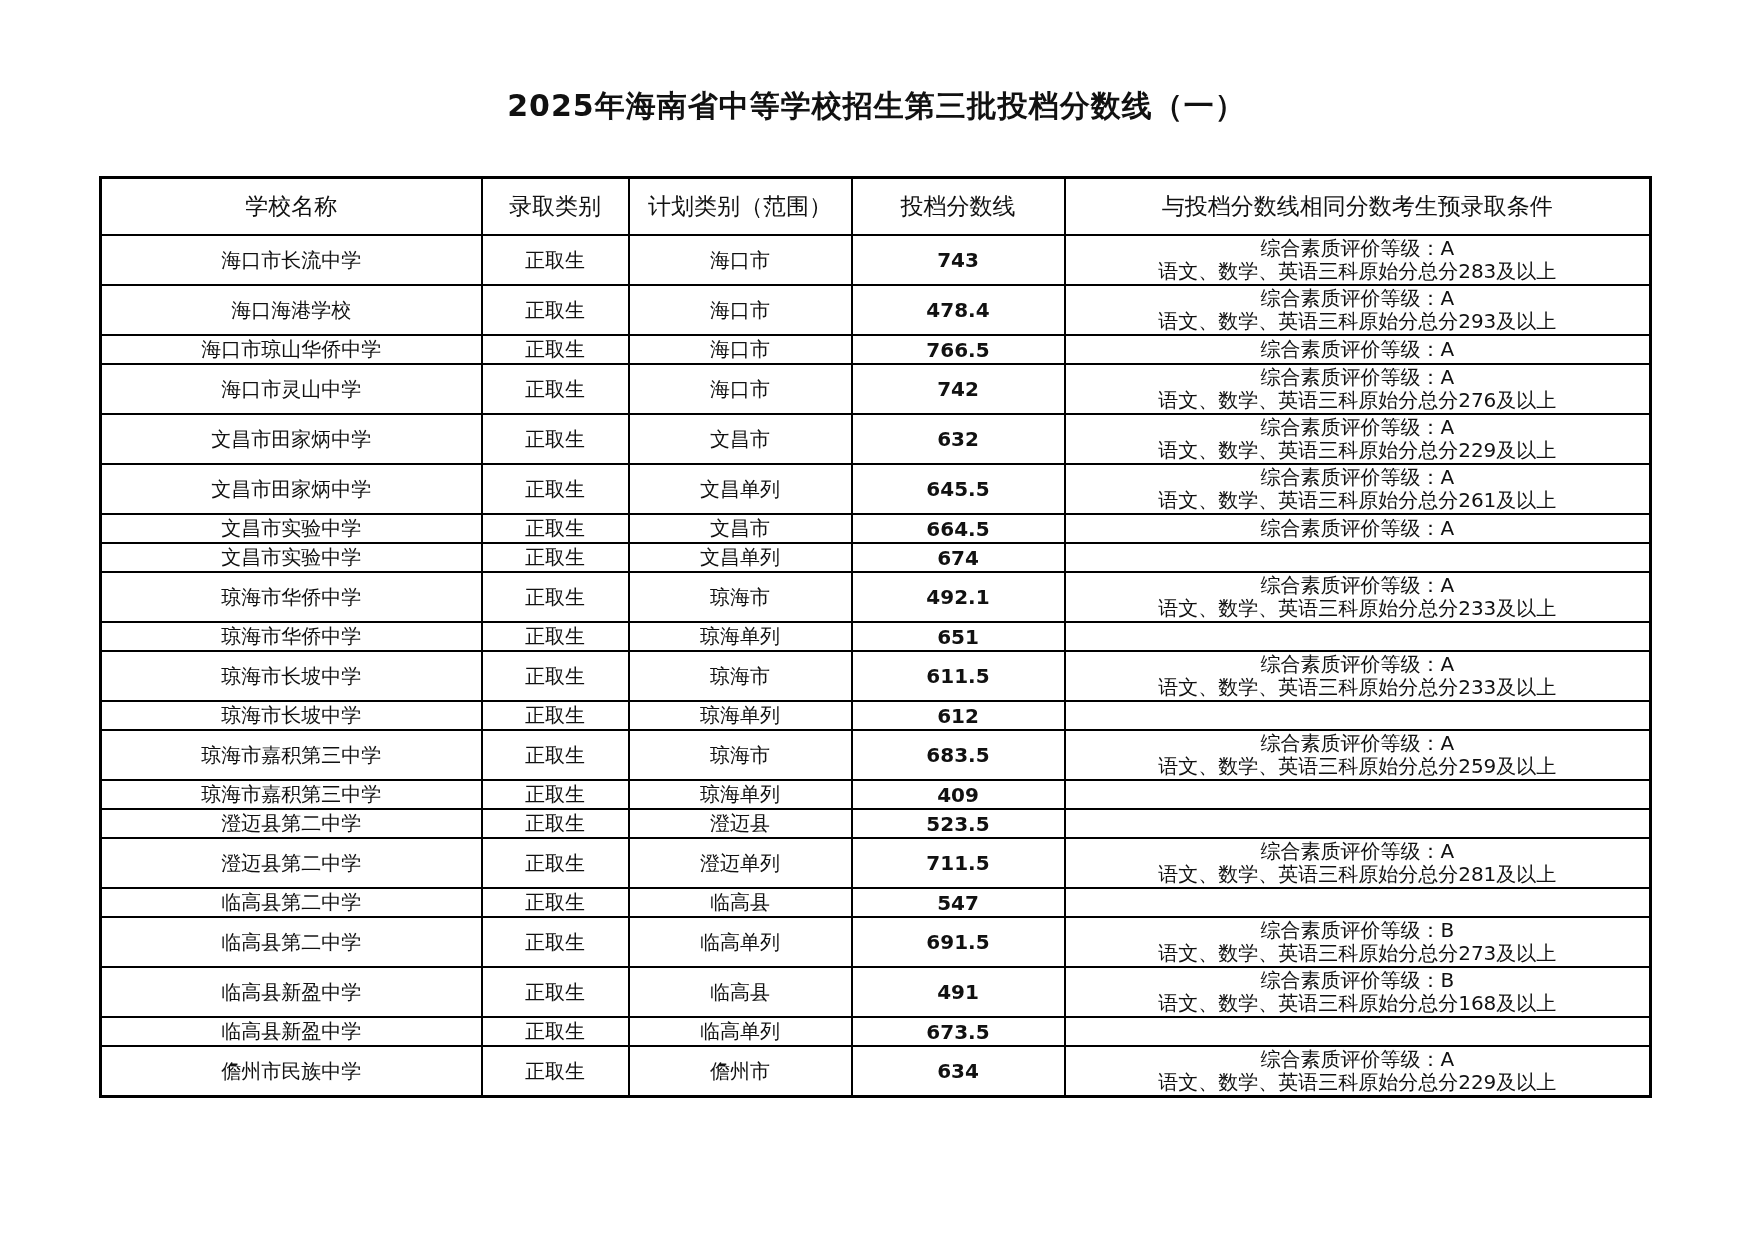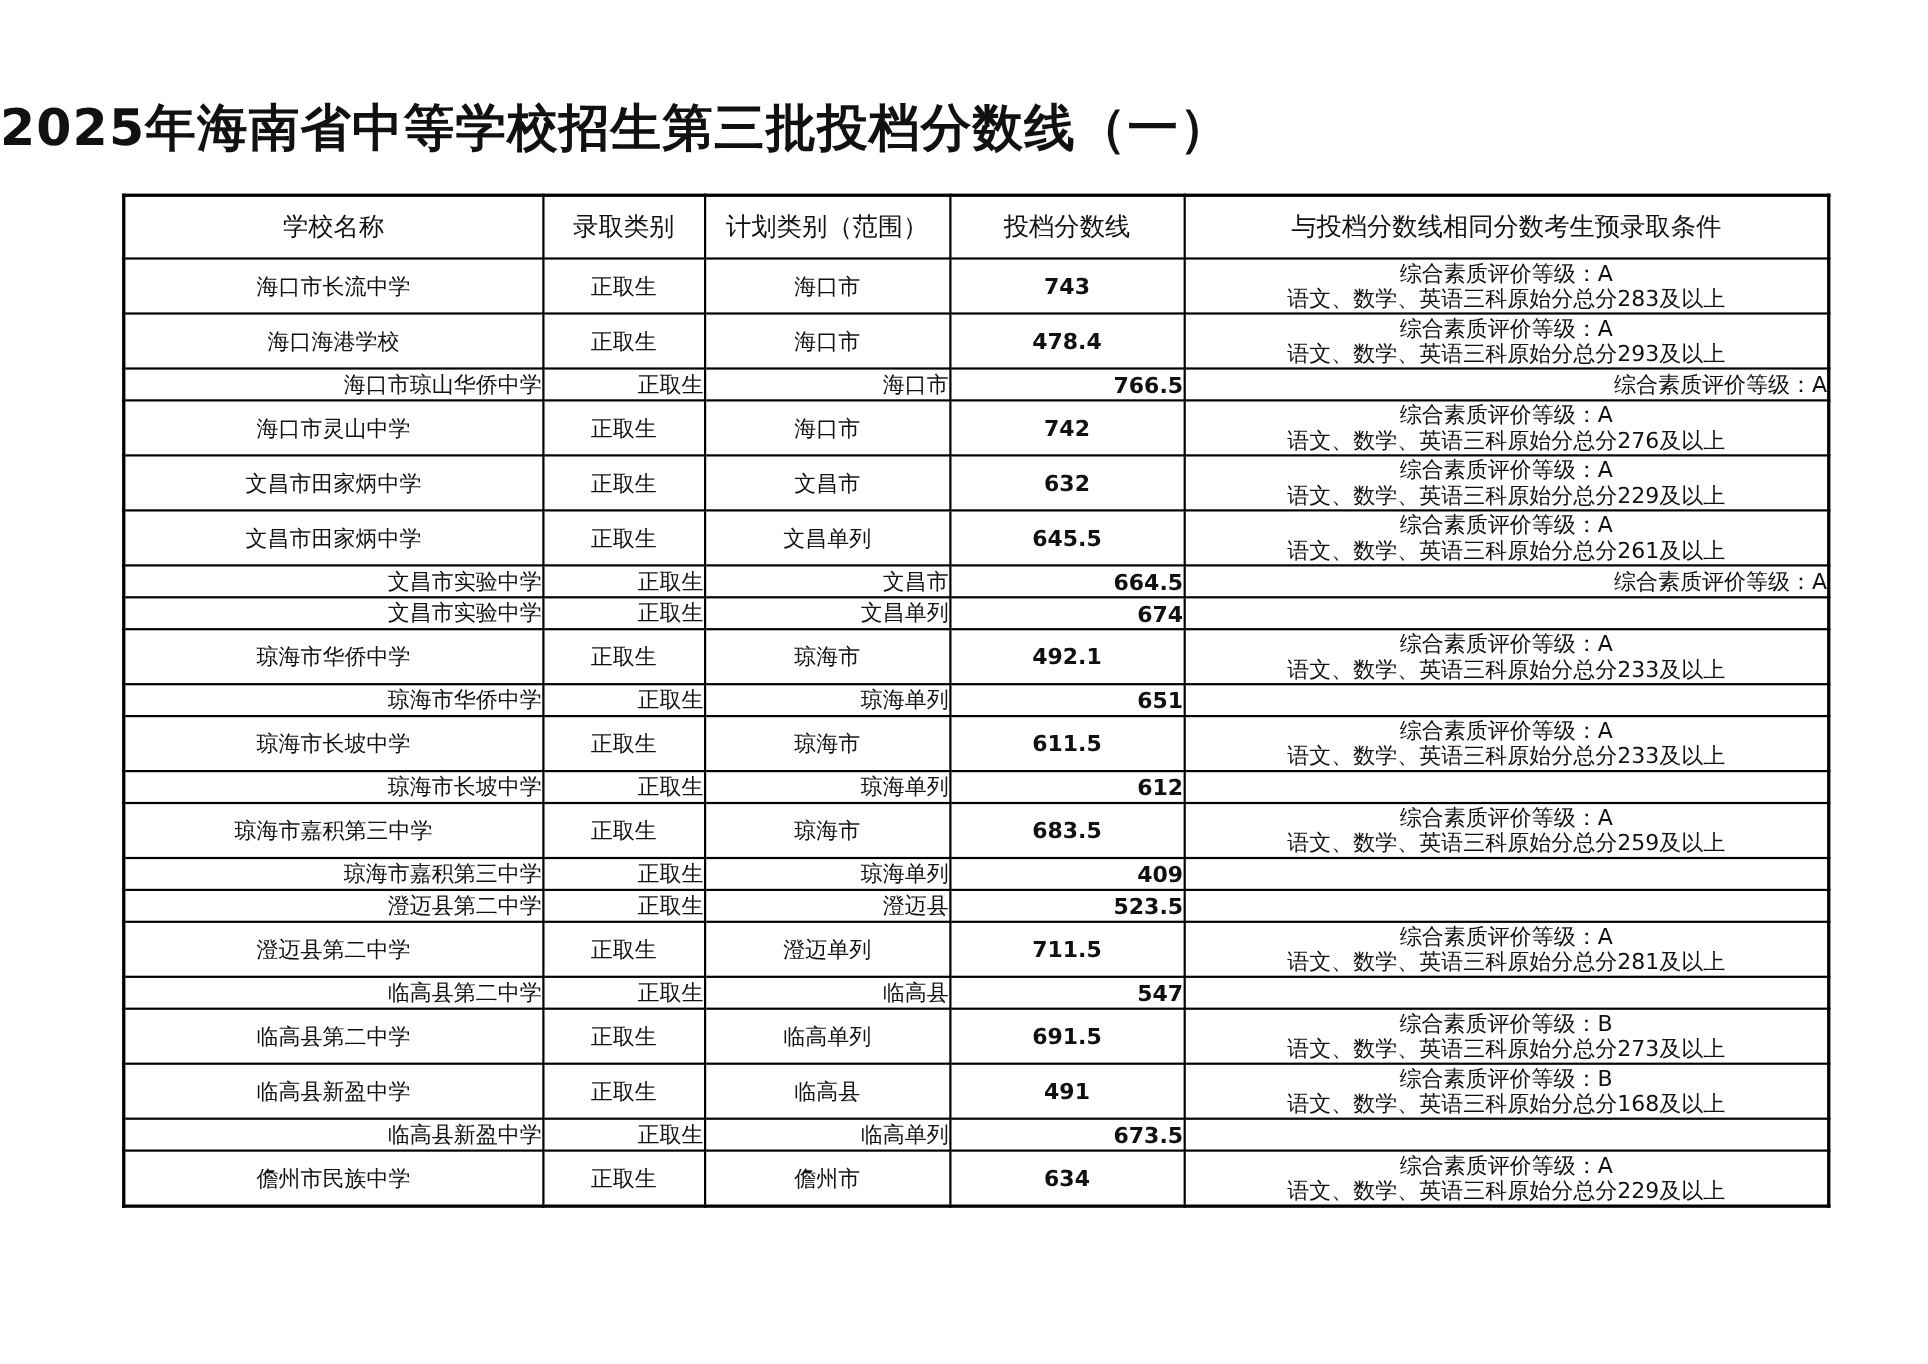--- a/index.html
+++ b/index.html
@@ -1,28 +1,28 @@
 <!DOCTYPE html>
 <html><head>
 <meta charset="utf-8">
 <style>
   html, body { margin:0; padding:0; background:#ffffff; }
   body { width:1753px; height:1240px; position:relative; overflow:hidden;
          font-family: "DejaVu Sans", "Liberation Sans", sans-serif; color:#111; }
-  .title { position:absolute; left:0; top:86px; width:1753px; 
-           font-size:46px; font-weight:bold; letter-spacing:1px; color:#111;
+  .title { position:absolute; left:0; top:86px; width:1753px; text-align:center;
+           font-size:30px; font-weight:bold; letter-spacing:1px; color:#111;
            font-family: "DejaVu Sans", sans-serif; }
   table.grid { position:absolute; left:99px; top:176px; border-collapse:collapse;
-               table-layout:fixed; width:1550px; border:3px solid #000;margin-left:12px; }
+               table-layout:fixed; width:1550px; border:3px solid #000; }
   table.grid th, table.grid td { border:2px solid #000; padding:0; text-align:center;
                vertical-align:middle; overflow:hidden; white-space:nowrap; }
   table.grid th { height:55px; font-size:23px; font-weight:normal; }
   table.grid td { font-size:20px; }
   tr.tall td { height:48px; }
-  tr.short td { height:26px;text-align:right; }
+  tr.short td { height:26px; }
   td.cond { font-size:17px; line-height:23px; }
   td.cond span { display:block; }
   td.score { font-family: "DejaVu Sans", sans-serif; font-weight: bold; }
 </style>
 </head>
 <body>
 
 <div class="title">2025年海南省中等学校招生第三批投档分数线（一）</div>
 
 <table class="grid">

